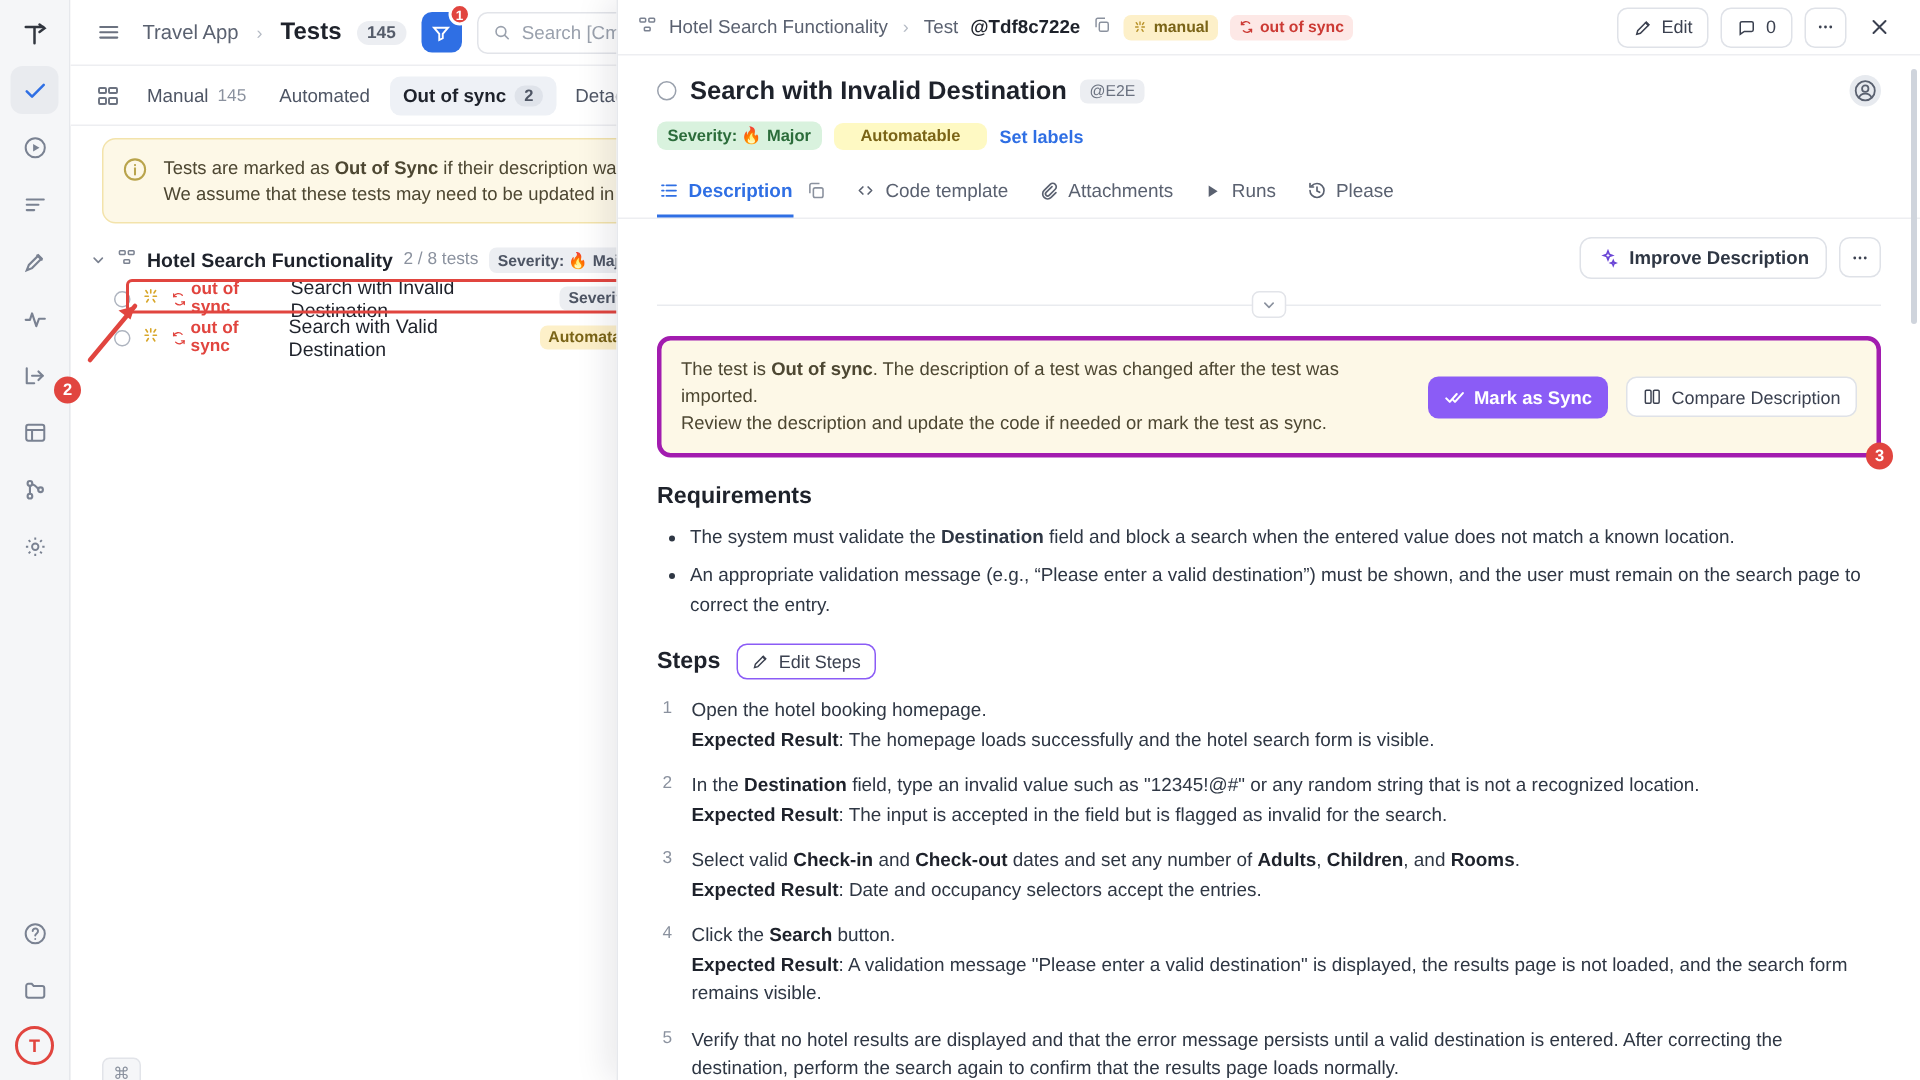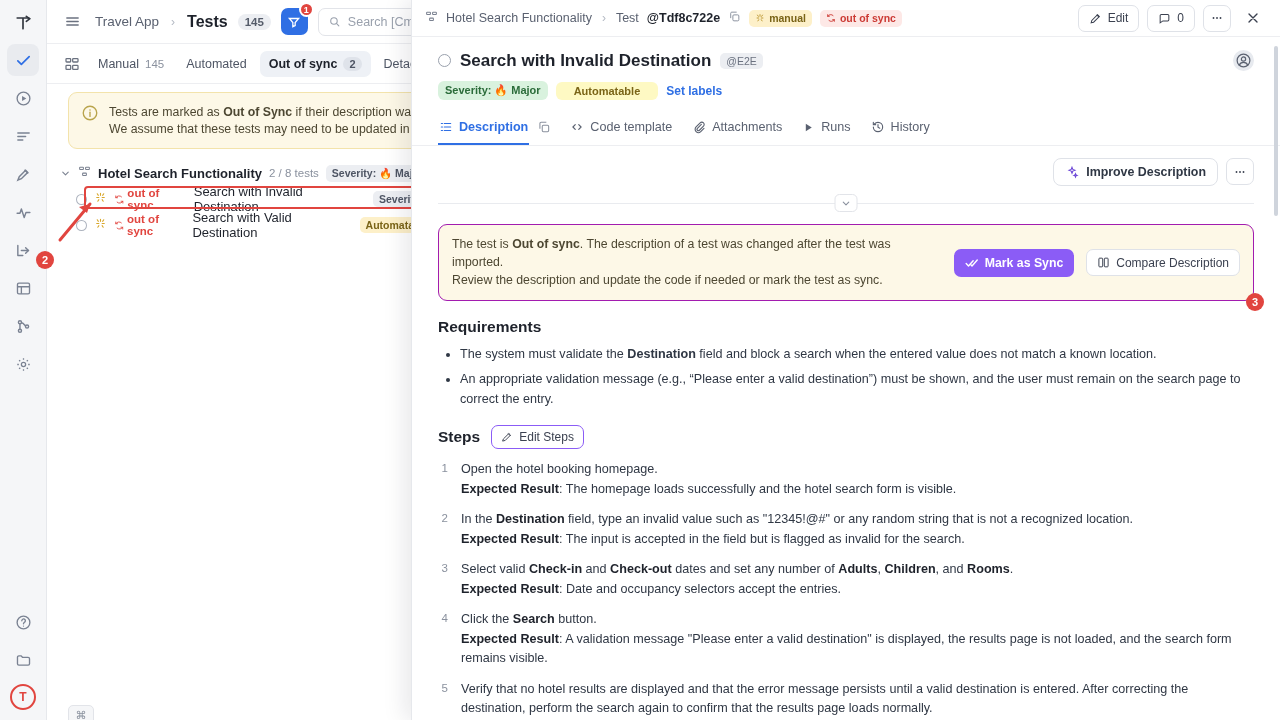--- a/index.html
+++ b/index.html
@@ -187,21 +187,21 @@
   }
   .h2 { font-size: 15.5px; font-weight: 700; color: #1e222b; margin: 12px 0 0 0; }
   .collapser { position: relative; height: 18px; margin-top: 8px; }
   .collapser .line { position: absolute; left: 0; right: 0; top: 9px; height: 1px; background: #e9ebef; }
   .collapser .chev-box {
     position: absolute; left: 50%; top: 0; transform: translateX(-50%);
     width: 23px; height: 18px; border: 1px solid #e2e4e9; border-radius: 5px; background: #fff;
     display: flex; align-items: center; justify-content: center; color: #8a919e;
   }
   .sync-box {
-    margin-top: 12px; background: #fdf8e7; border: 1px solid #a21caf; border-radius: 9px;
+    margin-top: 12px; background: #fdf8e7; border: 3px solid #a21caf; border-radius: 9px;
     display: flex; align-items: center; gap: 12px; padding: 11px 13px;
     position: relative;
   }
   .sync-text { font-size: 12.3px; color: #4d4732; line-height: 1.45; flex: 1; }
   .btn-green {
     height: 28px; border-radius: 7px; background: #8b5cf6; color: #fff;
     display: inline-flex; align-items: center; gap: 6px; padding: 0 11px;
     font-size: 12.3px; font-weight: 600; border: none;
   }
   .badge-anno3 { position: absolute; right: -11px; bottom: -11px; }
@@ -559,21 +559,21 @@
             <path d="M7 5l11 7-11 7z"></path>
           </svg>
         <span>Runs</span>
       </div>
       <div class="dtab">
         <svg viewBox="0 0 24 24" width="14" height="14" fill="none" stroke="currentColor" stroke-width="1.9" stroke-linecap="round">
             <path d="M4 12a8 8 0 108-8 8 8 0 00-6 2.7"></path>
             <path d="M4 4v4h4"></path>
             <path d="M12 8v4.5l3 1.6"></path>
           </svg>
-        <span>History</span>
+        <span>Please</span>
       </div>
     </div>
 
     <div class="body">
       <div class="row-right">
         <span class="btn-primary-ghost">
           <svg viewBox="0 0 24 24" width="14" height="14" fill="none" stroke="#6b46d6" stroke-width="1.9" stroke-linecap="round">
               <path d="M12 4l1.4 3.6L17 9l-3.6 1.4L12 14l-1.4-3.6L7 9l3.6-1.4z"></path>
               <path d="M18 15l.8 2 2 .8-2 .8-.8 2-.8-2-2-.8 2-.8z"></path>
             </svg>

